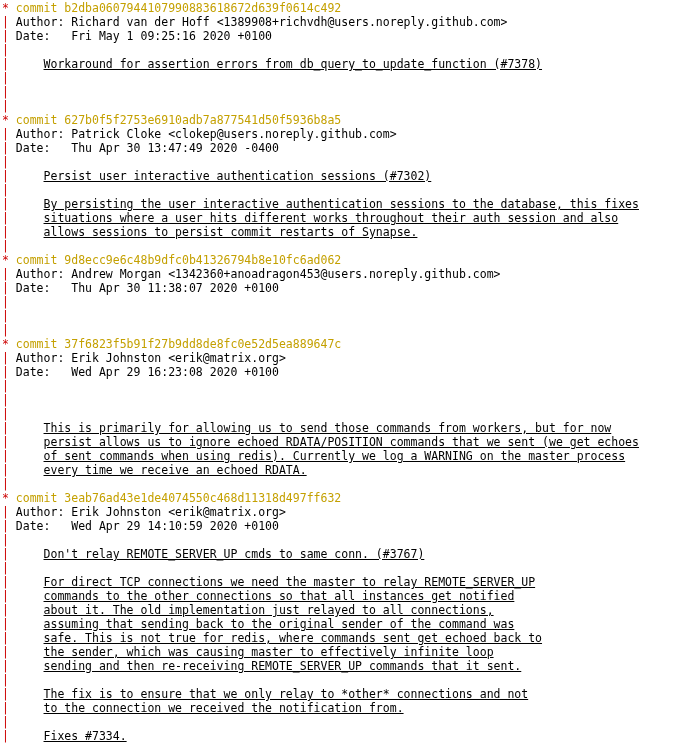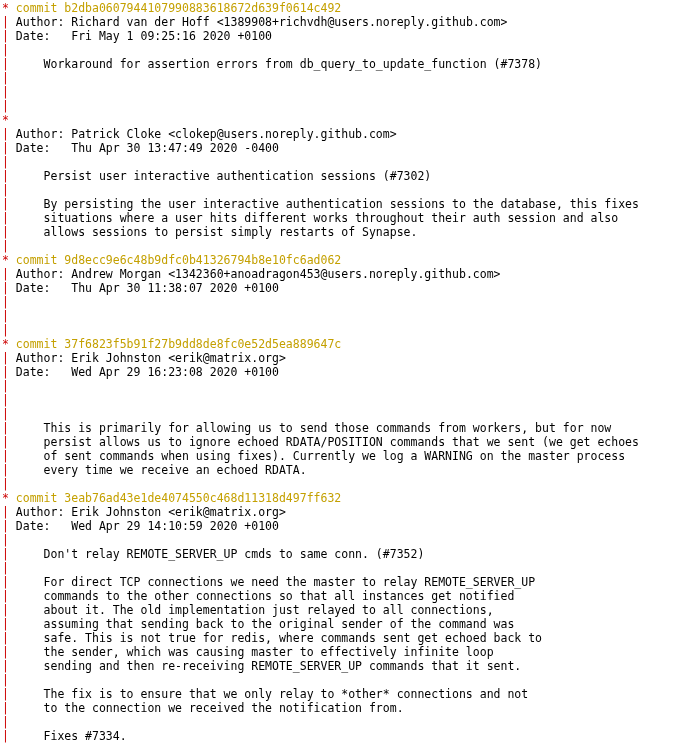--- a/index.html
+++ b/index.html
@@ -34,69 +34,70 @@
     width:2ch;
     color:var(--graph);
     white-space:pre;
   }
   .text{
     white-space:pre;
     color:var(--fg);
   }
   .text.msg{
     padding-left:4ch;
+    text-decoration:underline;
   }
   .line[data-name="commit-header-line"] .text{
     color:var(--commit);
   }
 </style>
 </head>
 <body>
 
 <div class="terminal" data-name="terminal">
     <div class="line" data-name="commit-header-line"><span class="graph" data-name="commit-marker-icon">*</span><span class="text" data-name="commit-header-line-text">commit b2dba0607944107990883618672d639f0614c492</span></div>
     <div class="line" data-name="commit-author-line"><span class="graph" data-name="graph-pipe-icon">|</span><span class="text" data-name="commit-author-line-text">Author: Richard van der Hoff &lt;1389908+richvdh@users.noreply.github.com&gt;</span></div>
     <div class="line" data-name="commit-date-line"><span class="graph" data-name="graph-pipe-icon">|</span><span class="text" data-name="commit-date-line-text">Date:   Fri May 1 09:25:16 2020 +0100</span></div>
     <div class="line" data-name="separator-line"><span class="graph" data-name="graph-pipe-icon">|</span></div>
     <div class="line" data-name="commit-message-line"><span class="graph" data-name="graph-pipe-icon">|</span><span class="text msg" data-name="commit-message-line-text">Workaround for assertion errors from db_query_to_update_function (#7378)</span></div>
     <div class="line" data-name="separator-line"><span class="graph" data-name="graph-pipe-icon">|</span></div>
     <div class="line" data-name="commit-message-line"><span class="graph" data-name="graph-pipe-icon">|</span></div>
     <div class="line" data-name="separator-line"><span class="graph" data-name="graph-pipe-icon">|</span></div>
-    <div class="line" data-name="commit-header-line"><span class="graph" data-name="commit-marker-icon">*</span></div>
+    <div class="line" data-name="commit-header-line"><span class="graph" data-name="commit-marker-icon">*</span><span class="text" data-name="commit-header-line-text">commit 627b0f5f2753e6910adb7a877541d50f5936b8a5</span></div>
     <div class="line" data-name="commit-author-line"><span class="graph" data-name="graph-pipe-icon">|</span><span class="text" data-name="commit-author-line-text">Author: Patrick Cloke &lt;clokep@users.noreply.github.com&gt;</span></div>
     <div class="line" data-name="commit-date-line"><span class="graph" data-name="graph-pipe-icon">|</span><span class="text" data-name="commit-date-line-text">Date:   Thu Apr 30 13:47:49 2020 -0400</span></div>
     <div class="line" data-name="separator-line"><span class="graph" data-name="graph-pipe-icon">|</span></div>
     <div class="line" data-name="commit-message-line"><span class="graph" data-name="graph-pipe-icon">|</span><span class="text msg" data-name="commit-message-line-text">Persist user interactive authentication sessions (#7302)</span></div>
     <div class="line" data-name="separator-line"><span class="graph" data-name="graph-pipe-icon">|</span></div>
     <div class="line" data-name="commit-message-line"><span class="graph" data-name="graph-pipe-icon">|</span><span class="text msg" data-name="commit-message-line-text">By persisting the user interactive authentication sessions to the database, this fixes</span></div>
     <div class="line" data-name="commit-message-line"><span class="graph" data-name="graph-pipe-icon">|</span><span class="text msg" data-name="commit-message-line-text">situations where a user hits different works throughout their auth session and also</span></div>
-    <div class="line" data-name="commit-message-line"><span class="graph" data-name="graph-pipe-icon">|</span><span class="text msg" data-name="commit-message-line-text">allows sessions to persist simply restarts of Synapse.</span></div>
+    <div class="line" data-name="commit-message-line"><span class="graph" data-name="graph-pipe-icon">|</span><span class="text msg" data-name="commit-message-line-text">allows sessions to persist commit restarts of Synapse.</span></div>
     <div class="line" data-name="separator-line"><span class="graph" data-name="graph-pipe-icon">|</span></div>
     <div class="line" data-name="commit-header-line"><span class="graph" data-name="commit-marker-icon">*</span><span class="text" data-name="commit-header-line-text">commit 9d8ecc9e6c48b9dfc0b41326794b8e10fc6ad062</span></div>
     <div class="line" data-name="commit-author-line"><span class="graph" data-name="graph-pipe-icon">|</span><span class="text" data-name="commit-author-line-text">Author: Andrew Morgan &lt;1342360+anoadragon453@users.noreply.github.com&gt;</span></div>
     <div class="line" data-name="commit-date-line"><span class="graph" data-name="graph-pipe-icon">|</span><span class="text" data-name="commit-date-line-text">Date:   Thu Apr 30 11:38:07 2020 +0100</span></div>
     <div class="line" data-name="separator-line"><span class="graph" data-name="graph-pipe-icon">|</span></div>
     <div class="line" data-name="commit-message-line"><span class="graph" data-name="graph-pipe-icon">|</span></div>
     <div class="line" data-name="separator-line"><span class="graph" data-name="graph-pipe-icon">|</span></div>
     <div class="line" data-name="commit-header-line"><span class="graph" data-name="commit-marker-icon">*</span><span class="text" data-name="commit-header-line-text">commit 37f6823f5b91f27b9dd8de8fc0e52d5ea889647c</span></div>
     <div class="line" data-name="commit-author-line"><span class="graph" data-name="graph-pipe-icon">|</span><span class="text" data-name="commit-author-line-text">Author: Erik Johnston &lt;erik@matrix.org&gt;</span></div>
     <div class="line" data-name="commit-date-line"><span class="graph" data-name="graph-pipe-icon">|</span><span class="text" data-name="commit-date-line-text">Date:   Wed Apr 29 16:23:08 2020 +0100</span></div>
     <div class="line" data-name="separator-line"><span class="graph" data-name="graph-pipe-icon">|</span></div>
     <div class="line" data-name="commit-message-line"><span class="graph" data-name="graph-pipe-icon">|</span></div>
     <div class="line" data-name="separator-line"><span class="graph" data-name="graph-pipe-icon">|</span></div>
     <div class="line" data-name="commit-message-line"><span class="graph" data-name="graph-pipe-icon">|</span><span class="text msg" data-name="commit-message-line-text">This is primarily for allowing us to send those commands from workers, but for now</span></div>
     <div class="line" data-name="commit-message-line"><span class="graph" data-name="graph-pipe-icon">|</span><span class="text msg" data-name="commit-message-line-text">persist allows us to ignore echoed RDATA/POSITION commands that we sent (we get echoes</span></div>
-    <div class="line" data-name="commit-message-line"><span class="graph" data-name="graph-pipe-icon">|</span><span class="text msg" data-name="commit-message-line-text">of sent commands when using fixes). Currently we log a WARNING on the master process</span></div>
+    <div class="line" data-name="commit-message-line"><span class="graph" data-name="graph-pipe-icon">|</span><span class="text msg" data-name="commit-message-line-text">of sent commands when using redis). Currently we log a WARNING on the master process</span></div>
     <div class="line" data-name="commit-message-line"><span class="graph" data-name="graph-pipe-icon">|</span><span class="text msg" data-name="commit-message-line-text">every time we receive an echoed RDATA.</span></div>
     <div class="line" data-name="separator-line"><span class="graph" data-name="graph-pipe-icon">|</span></div>
     <div class="line" data-name="commit-header-line"><span class="graph" data-name="commit-marker-icon">*</span><span class="text" data-name="commit-header-line-text">commit 3eab76ad43e1de4074550c468d11318d497ff632</span></div>
     <div class="line" data-name="commit-author-line"><span class="graph" data-name="graph-pipe-icon">|</span><span class="text" data-name="commit-author-line-text">Author: Erik Johnston &lt;erik@matrix.org&gt;</span></div>
     <div class="line" data-name="commit-date-line"><span class="graph" data-name="graph-pipe-icon">|</span><span class="text" data-name="commit-date-line-text">Date:   Wed Apr 29 14:10:59 2020 +0100</span></div>
     <div class="line" data-name="separator-line"><span class="graph" data-name="graph-pipe-icon">|</span></div>
-    <div class="line" data-name="commit-message-line"><span class="graph" data-name="graph-pipe-icon">|</span><span class="text msg" data-name="commit-message-line-text">Don't relay REMOTE_SERVER_UP cmds to same conn. (#7352)</span></div>
+    <div class="line" data-name="commit-message-line"><span class="graph" data-name="graph-pipe-icon">|</span><span class="text msg" data-name="commit-message-line-text">Don't relay REMOTE_SERVER_UP cmds to same conn. (#3767)</span></div>
     <div class="line" data-name="separator-line"><span class="graph" data-name="graph-pipe-icon">|</span></div>
     <div class="line" data-name="commit-message-line"><span class="graph" data-name="graph-pipe-icon">|</span><span class="text msg" data-name="commit-message-line-text">For direct TCP connections we need the master to relay REMOTE_SERVER_UP</span></div>
     <div class="line" data-name="commit-message-line"><span class="graph" data-name="graph-pipe-icon">|</span><span class="text msg" data-name="commit-message-line-text">commands to the other connections so that all instances get notified</span></div>
     <div class="line" data-name="commit-message-line"><span class="graph" data-name="graph-pipe-icon">|</span><span class="text msg" data-name="commit-message-line-text">about it. The old implementation just relayed to all connections,</span></div>
     <div class="line" data-name="commit-message-line"><span class="graph" data-name="graph-pipe-icon">|</span><span class="text msg" data-name="commit-message-line-text">assuming that sending back to the original sender of the command was</span></div>
     <div class="line" data-name="commit-message-line"><span class="graph" data-name="graph-pipe-icon">|</span><span class="text msg" data-name="commit-message-line-text">safe. This is not true for redis, where commands sent get echoed back to</span></div>
     <div class="line" data-name="commit-message-line"><span class="graph" data-name="graph-pipe-icon">|</span><span class="text msg" data-name="commit-message-line-text">the sender, which was causing master to effectively infinite loop</span></div>
     <div class="line" data-name="commit-message-line"><span class="graph" data-name="graph-pipe-icon">|</span><span class="text msg" data-name="commit-message-line-text">sending and then re-receiving REMOTE_SERVER_UP commands that it sent.</span></div>
     <div class="line" data-name="separator-line"><span class="graph" data-name="graph-pipe-icon">|</span></div>
     <div class="line" data-name="commit-message-line"><span class="graph" data-name="graph-pipe-icon">|</span><span class="text msg" data-name="commit-message-line-text">The fix is to ensure that we only relay to *other* connections and not</span></div>

